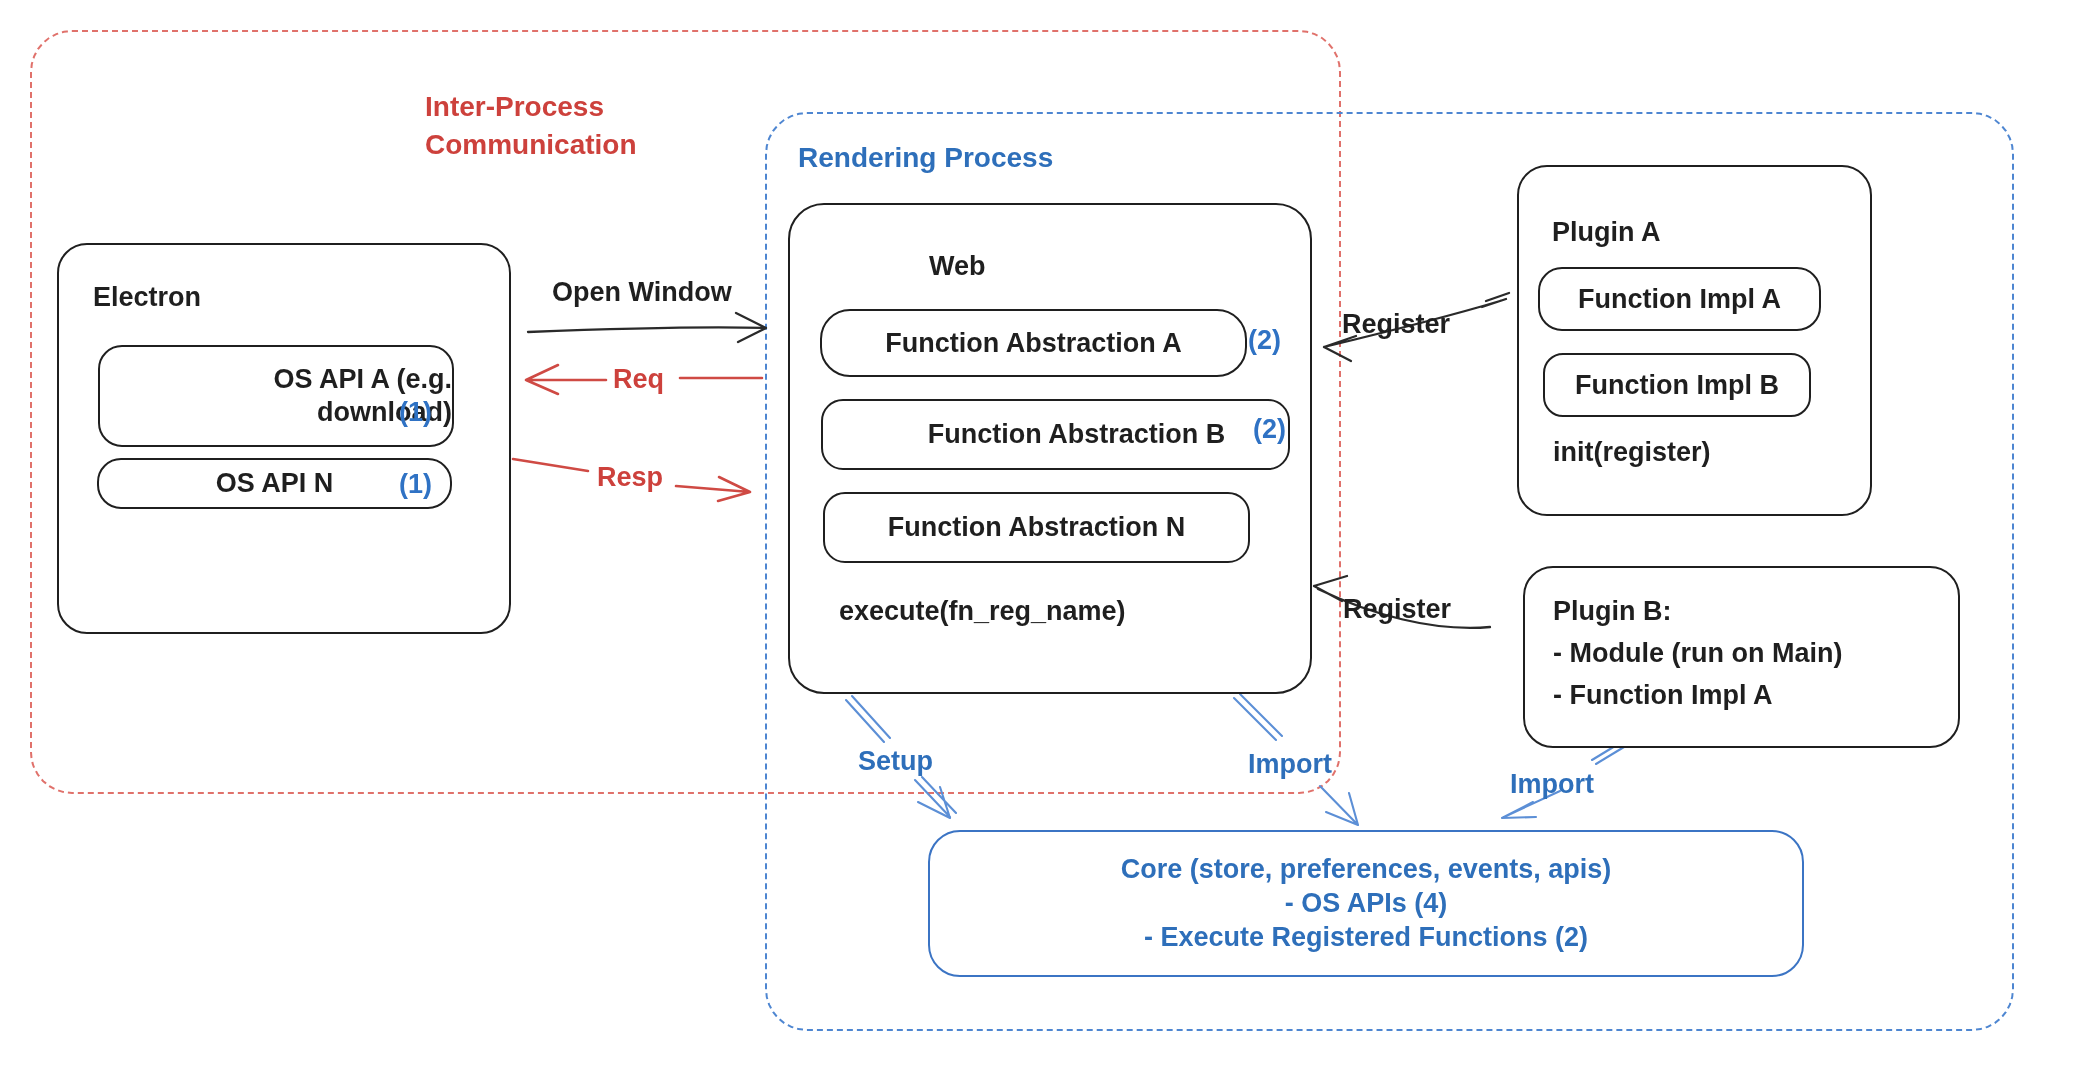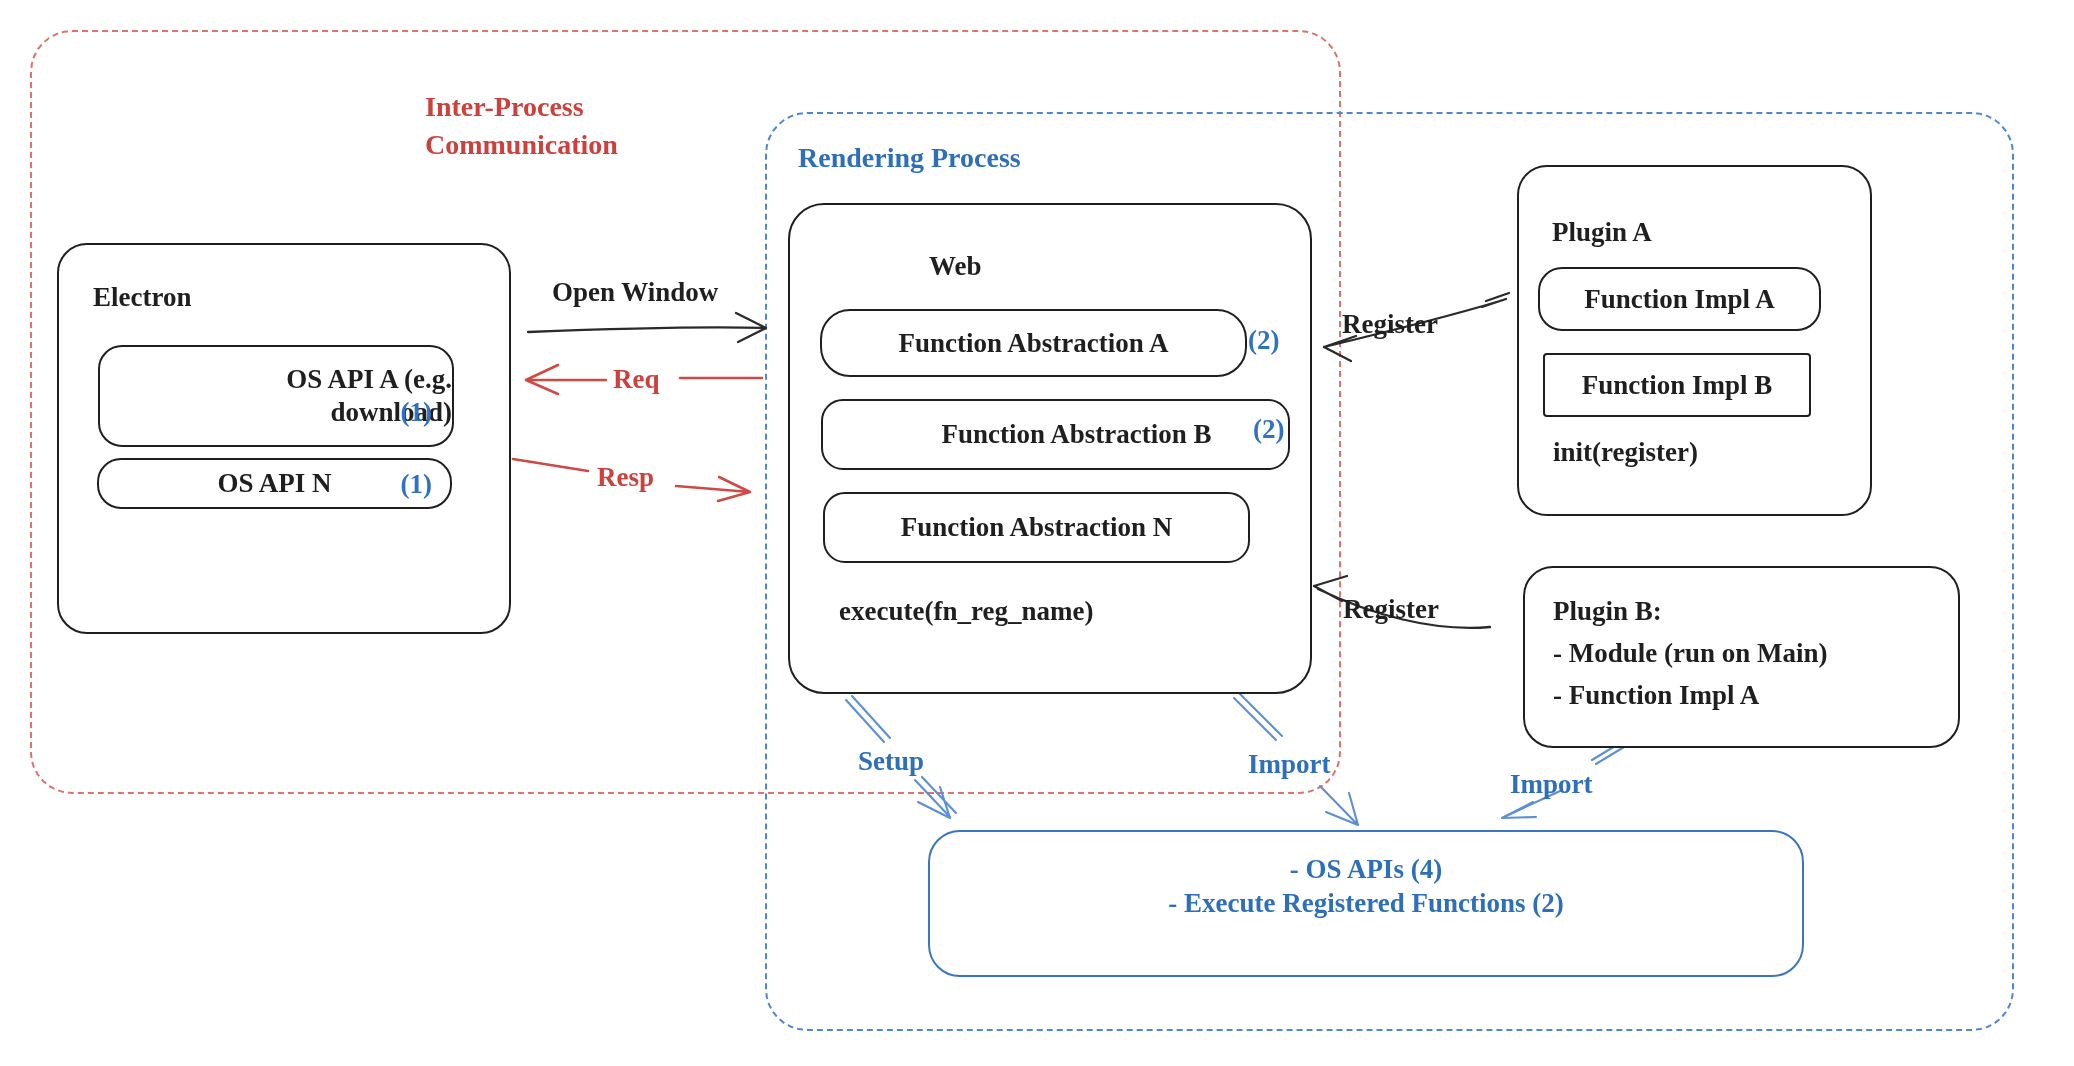--- a/index.html
+++ b/index.html
@@ -1,18 +1,18 @@
 <!DOCTYPE html>
 <html><head>
 <meta charset="utf-8">
 <style>
   html,body{margin:0;padding:0;background:#ffffff;}
   #canvas{
     position:relative;width:2074px;height:1066px;background:#ffffff;overflow:hidden;
-    font-family:Liberation Serif, serif;
+    font-family:Liberation Sans, sans-serif;
   }
   .region{position:absolute;border:2.6px dashed;border-radius:42px;background:transparent;}
   .region.red{border-color:#e0716b;}
   .region.blue{border-color:#4e86d1;}
   .box{position:absolute;border:2.3px solid #1f1f1f;background:#ffffff;}
   .box.blueb{border-color:#3b74c4;}
   .lbl{
     position:absolute;font-weight:700;font-size:27px;line-height:1.1;
     color:#1f1f1f;white-space:nowrap;
   }
@@ -94,21 +94,21 @@
   <div class="box centerbox" style="left:823px;top:492px;width:423px;height:67px;border-radius:22px;">
     <span class="inner-line">Function Abstraction N</span>
   </div>
   <div class="lbl" style="left:839px;top:597px;">execute(fn_reg_name)</div>
 
   <div class="box" style="left:1517px;top:165px;width:351px;height:347px;border-radius:30px;"></div>
   <div class="lbl" style="left:1552px;top:218px;">Plugin A</div>
   <div class="box centerbox" style="left:1538px;top:267px;width:279px;height:60px;border-radius:24px;">
     <span class="inner-line">Function Impl A</span>
   </div>
-  <div class="box centerbox" style="left:1543px;top:353px;width:264px;height:60px;border-radius:4px;justify-content:center;">
+  <div class="box centerbox" style="left:1543px;top:353px;width:264px;height:60px;border-radius:20px;justify-content:center;">
     <span class="inner-line">Function Impl B</span>
   </div>
   <div class="lbl" style="left:1553px;top:438px;">init(register)</div>
 
   <div class="lbl" style="left:1342px;top:310px;">Register</div>
   <div class="lbl" style="left:1343px;top:595px;">Register</div>
 
   <div class="box" style="left:1523px;top:566px;width:417px;height:162px;border-radius:30px;padding:8px;">
     <div style="position:absolute;left:28px;top:22px;">
       <div class="pb-line">Plugin B:</div>
@@ -116,18 +116,19 @@
       <div class="pb-line">- Function Impl A</div>
     </div>
   </div>
 
   <div class="lbl blue" style="left:858px;top:747px;">Setup</div>
   <div class="lbl blue" style="left:1248px;top:750px;">Import</div>
   <div class="lbl blue" style="left:1510px;top:770px;">Import</div>
 
   <div class="box blueb" style="left:928px;top:830px;width:872px;height:143px;border-radius:32px;">
     <div style="position:absolute;left:0;top:20px;width:100%;">
+      <div class="core-line">Core (store, preferences, events, apis)</div>
       <div class="core-line">- OS APIs (4)</div>
       <div class="core-line">- Execute Registered Functions (2)</div>
     </div>
   </div>
 
 </div>
 
 </body></html>

